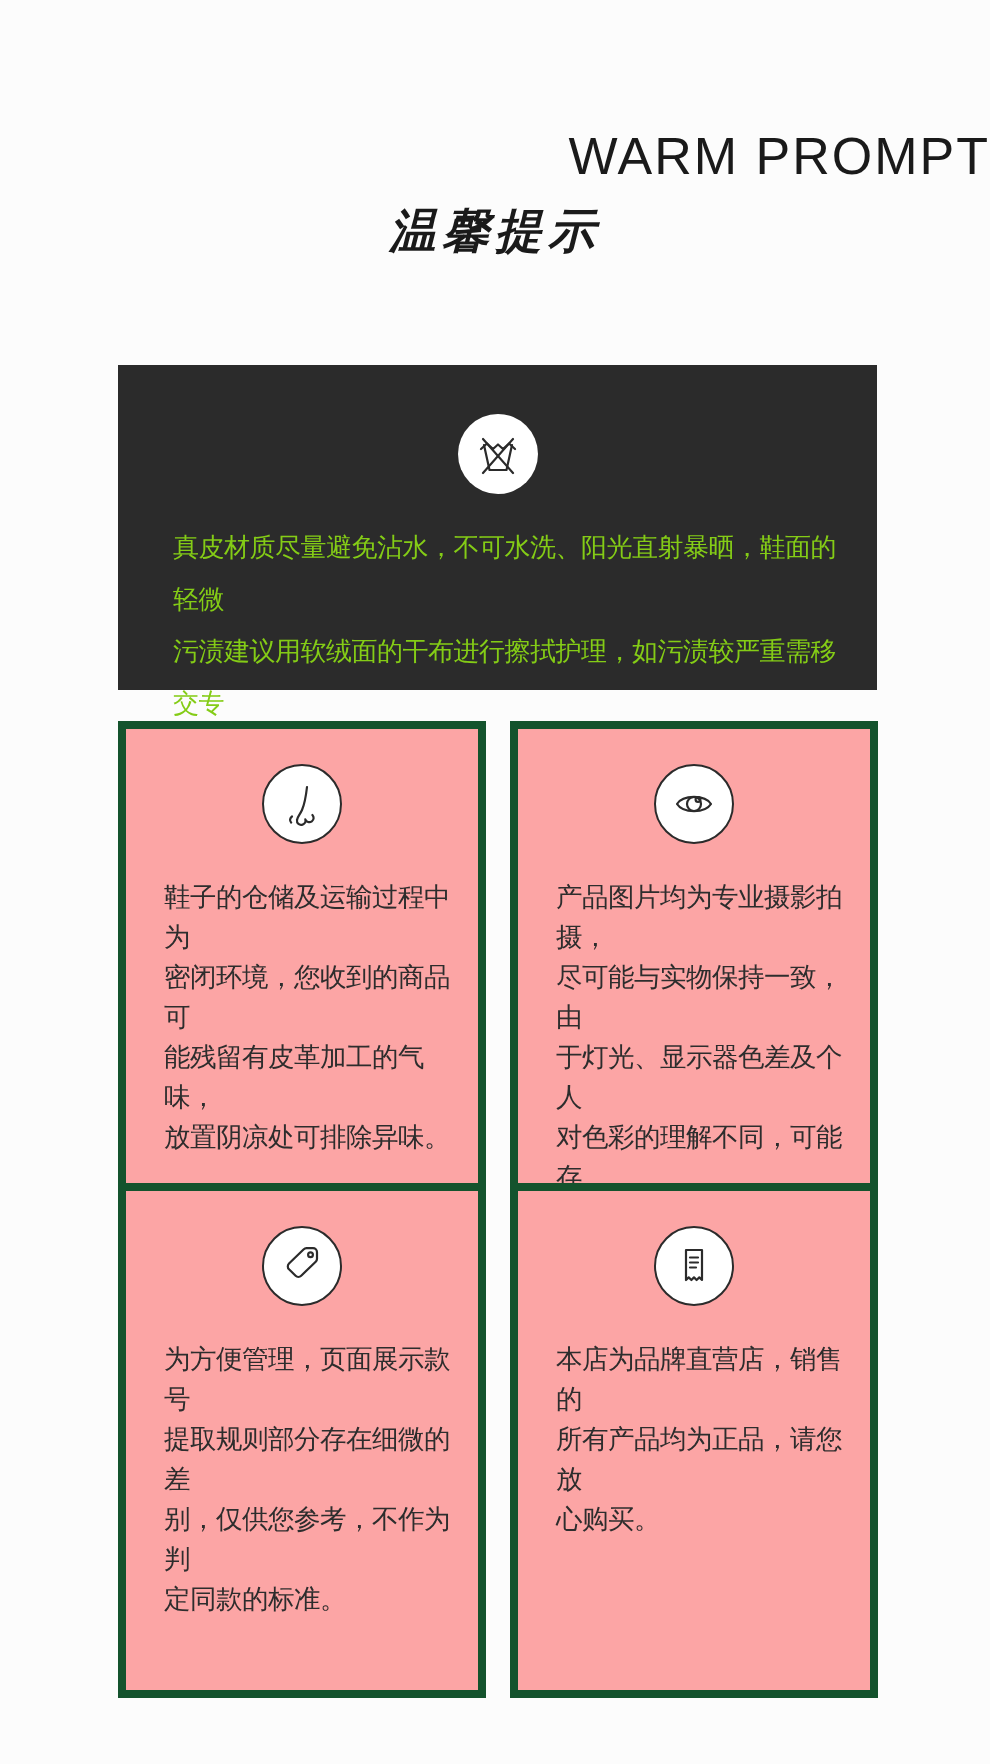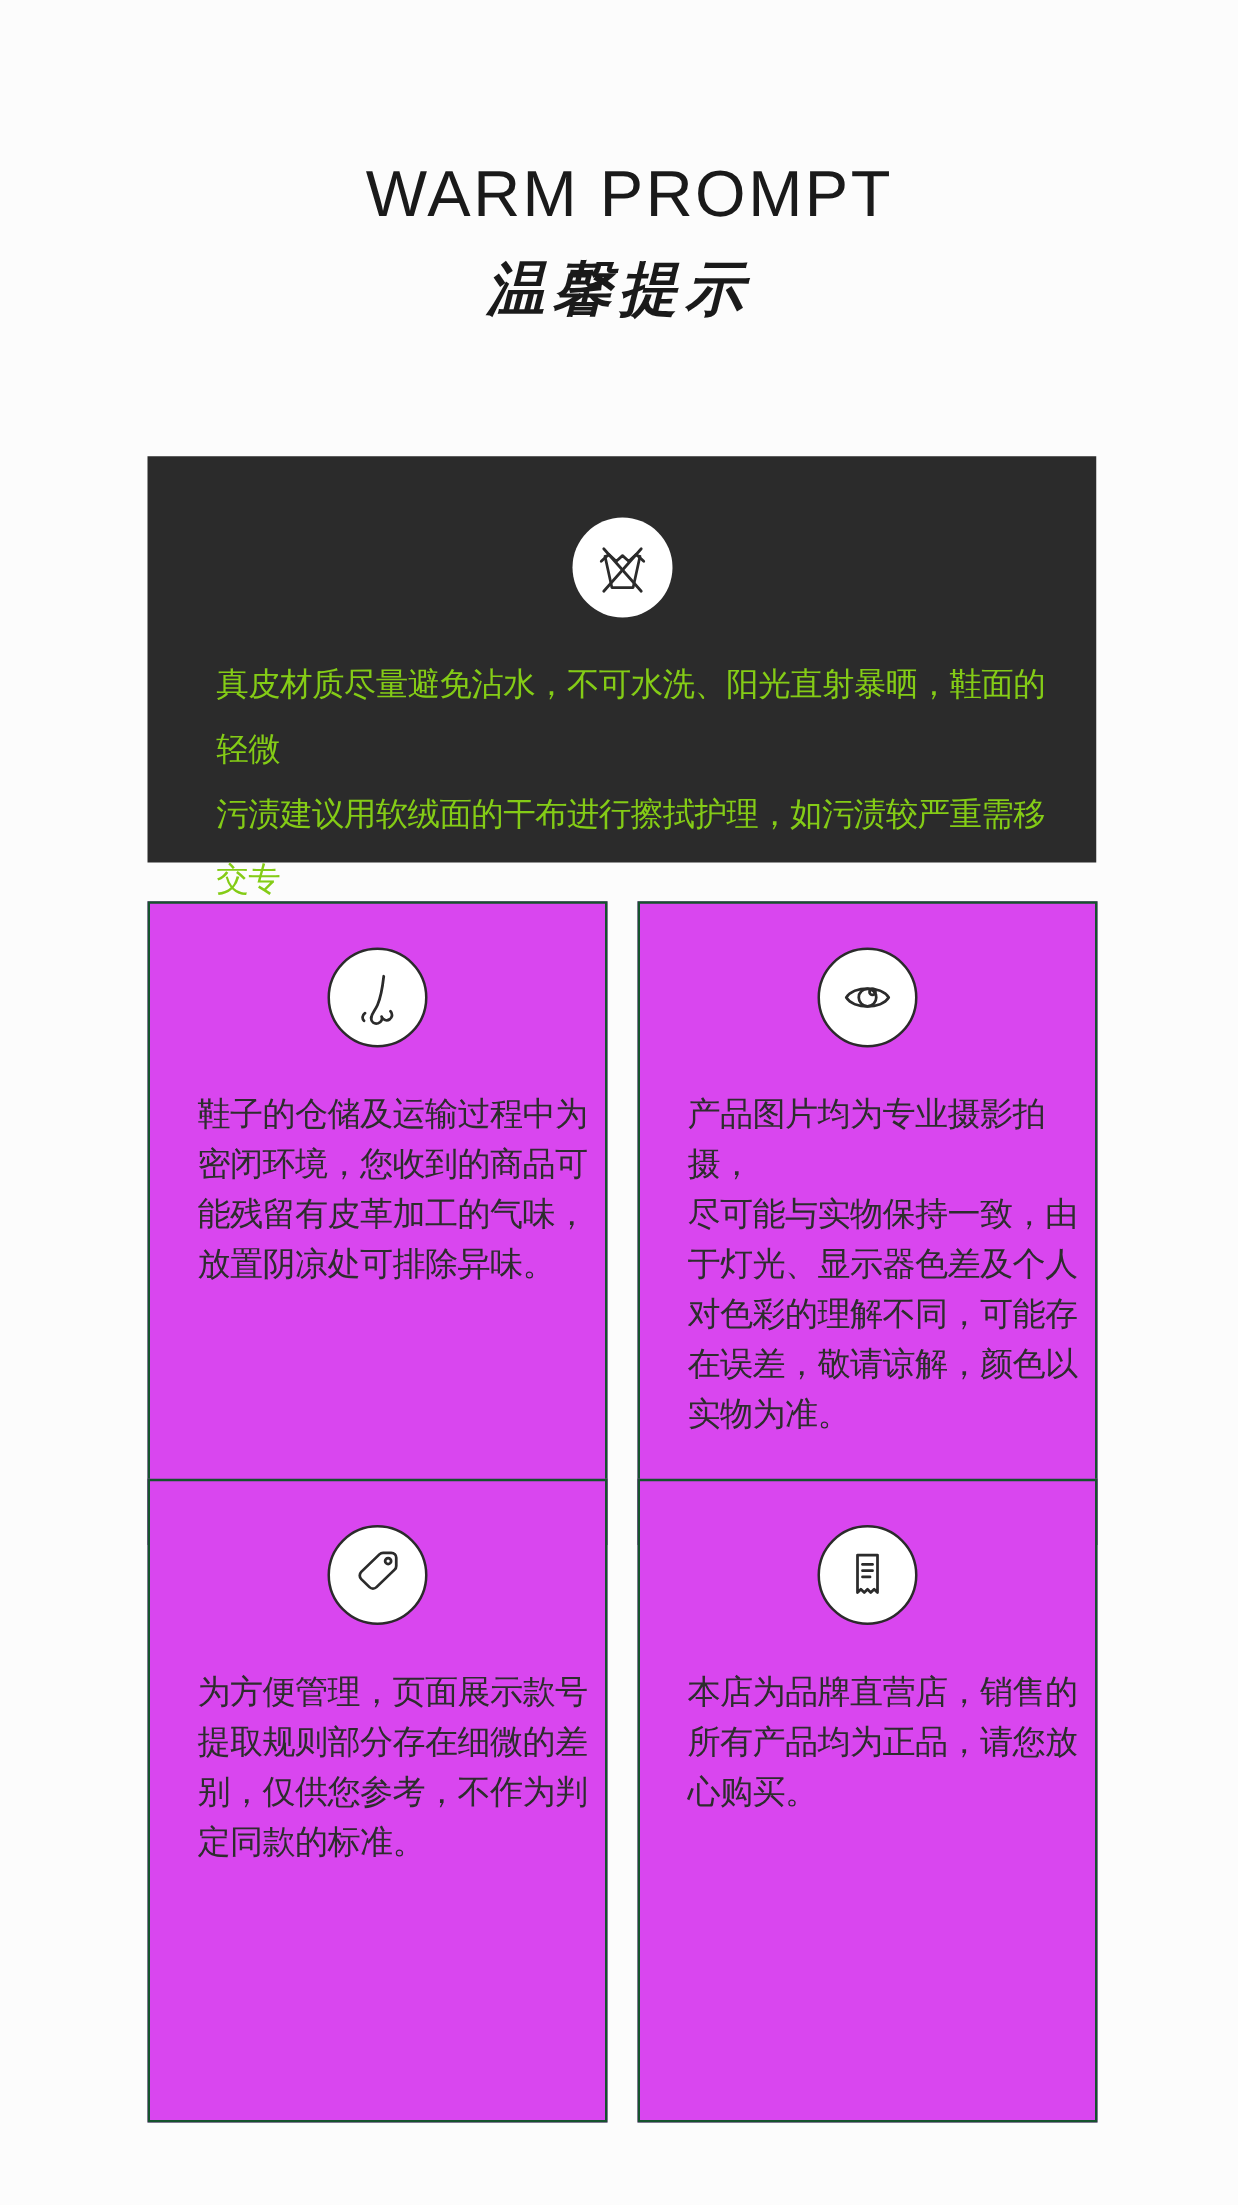--- a/index.html
+++ b/index.html
@@ -4,21 +4,21 @@
 <style>
   * { margin:0; padding:0; box-sizing:border-box; }
   html,body { background:#fcfcfc; }
   .page {
     position:relative; width:990px; height:1764px; margin:0 auto;
     background:#fcfcfc; overflow:hidden;
     font-family:"Liberation Sans","DejaVu Sans",sans-serif;
   }
   .title-en {
     position:absolute; top:126px; left:0; width:100%;
-    text-align:center; font-size:52px; font-weight:400;
+    text-align:right; font-size:52px; font-weight:400;
     letter-spacing:2px; color:#1a1a1a;padding-left:17px;
   }
   .title-zh {
     position:absolute; top:200px; left:0; width:100%;
     text-align:center; font-size:47px; font-weight:600;
     letter-spacing:6px; color:#1a1a1a;font-style:italic;
   }
   .notice {
     position:absolute; left:118px; top:365px; width:759px; height:325px;
     background:#2b2b2b;
@@ -28,21 +28,21 @@
     width:80px; height:80px; border-radius:50%; background:#ffffff;
     display:flex; align-items:center; justify-content:center;
   }
   .notice-text {
     position:absolute; top:156px; left:55px; right:26px;
     color:#84cc16; font-size:26px; line-height:52px;
     white-space:pre-line; letter-spacing:-0.5px;
   }
   .card {
     position:absolute; width:368px; height:515px;
-    background:#d946ef; border:2px solid #14532d;
+    background:#fca5a5; border:8px solid #14532d;
   }
   .card.c1 { left:118px; top:721px; }
   .card.c2 { left:510px; top:721px;font-family:Liberation Serif, serif; }
   .card.c3 { left:118px; top:1183px; }
   .card.c4 { left:510px; top:1183px; }
   .card-circle {
     position:absolute; top:35px; left:50%; margin-left:-40px;
     width:80px; height:80px; border-radius:50%;
     border:2.5px solid #2b2b2b; background:#fff;
     display:flex; align-items:center; justify-content:center;

